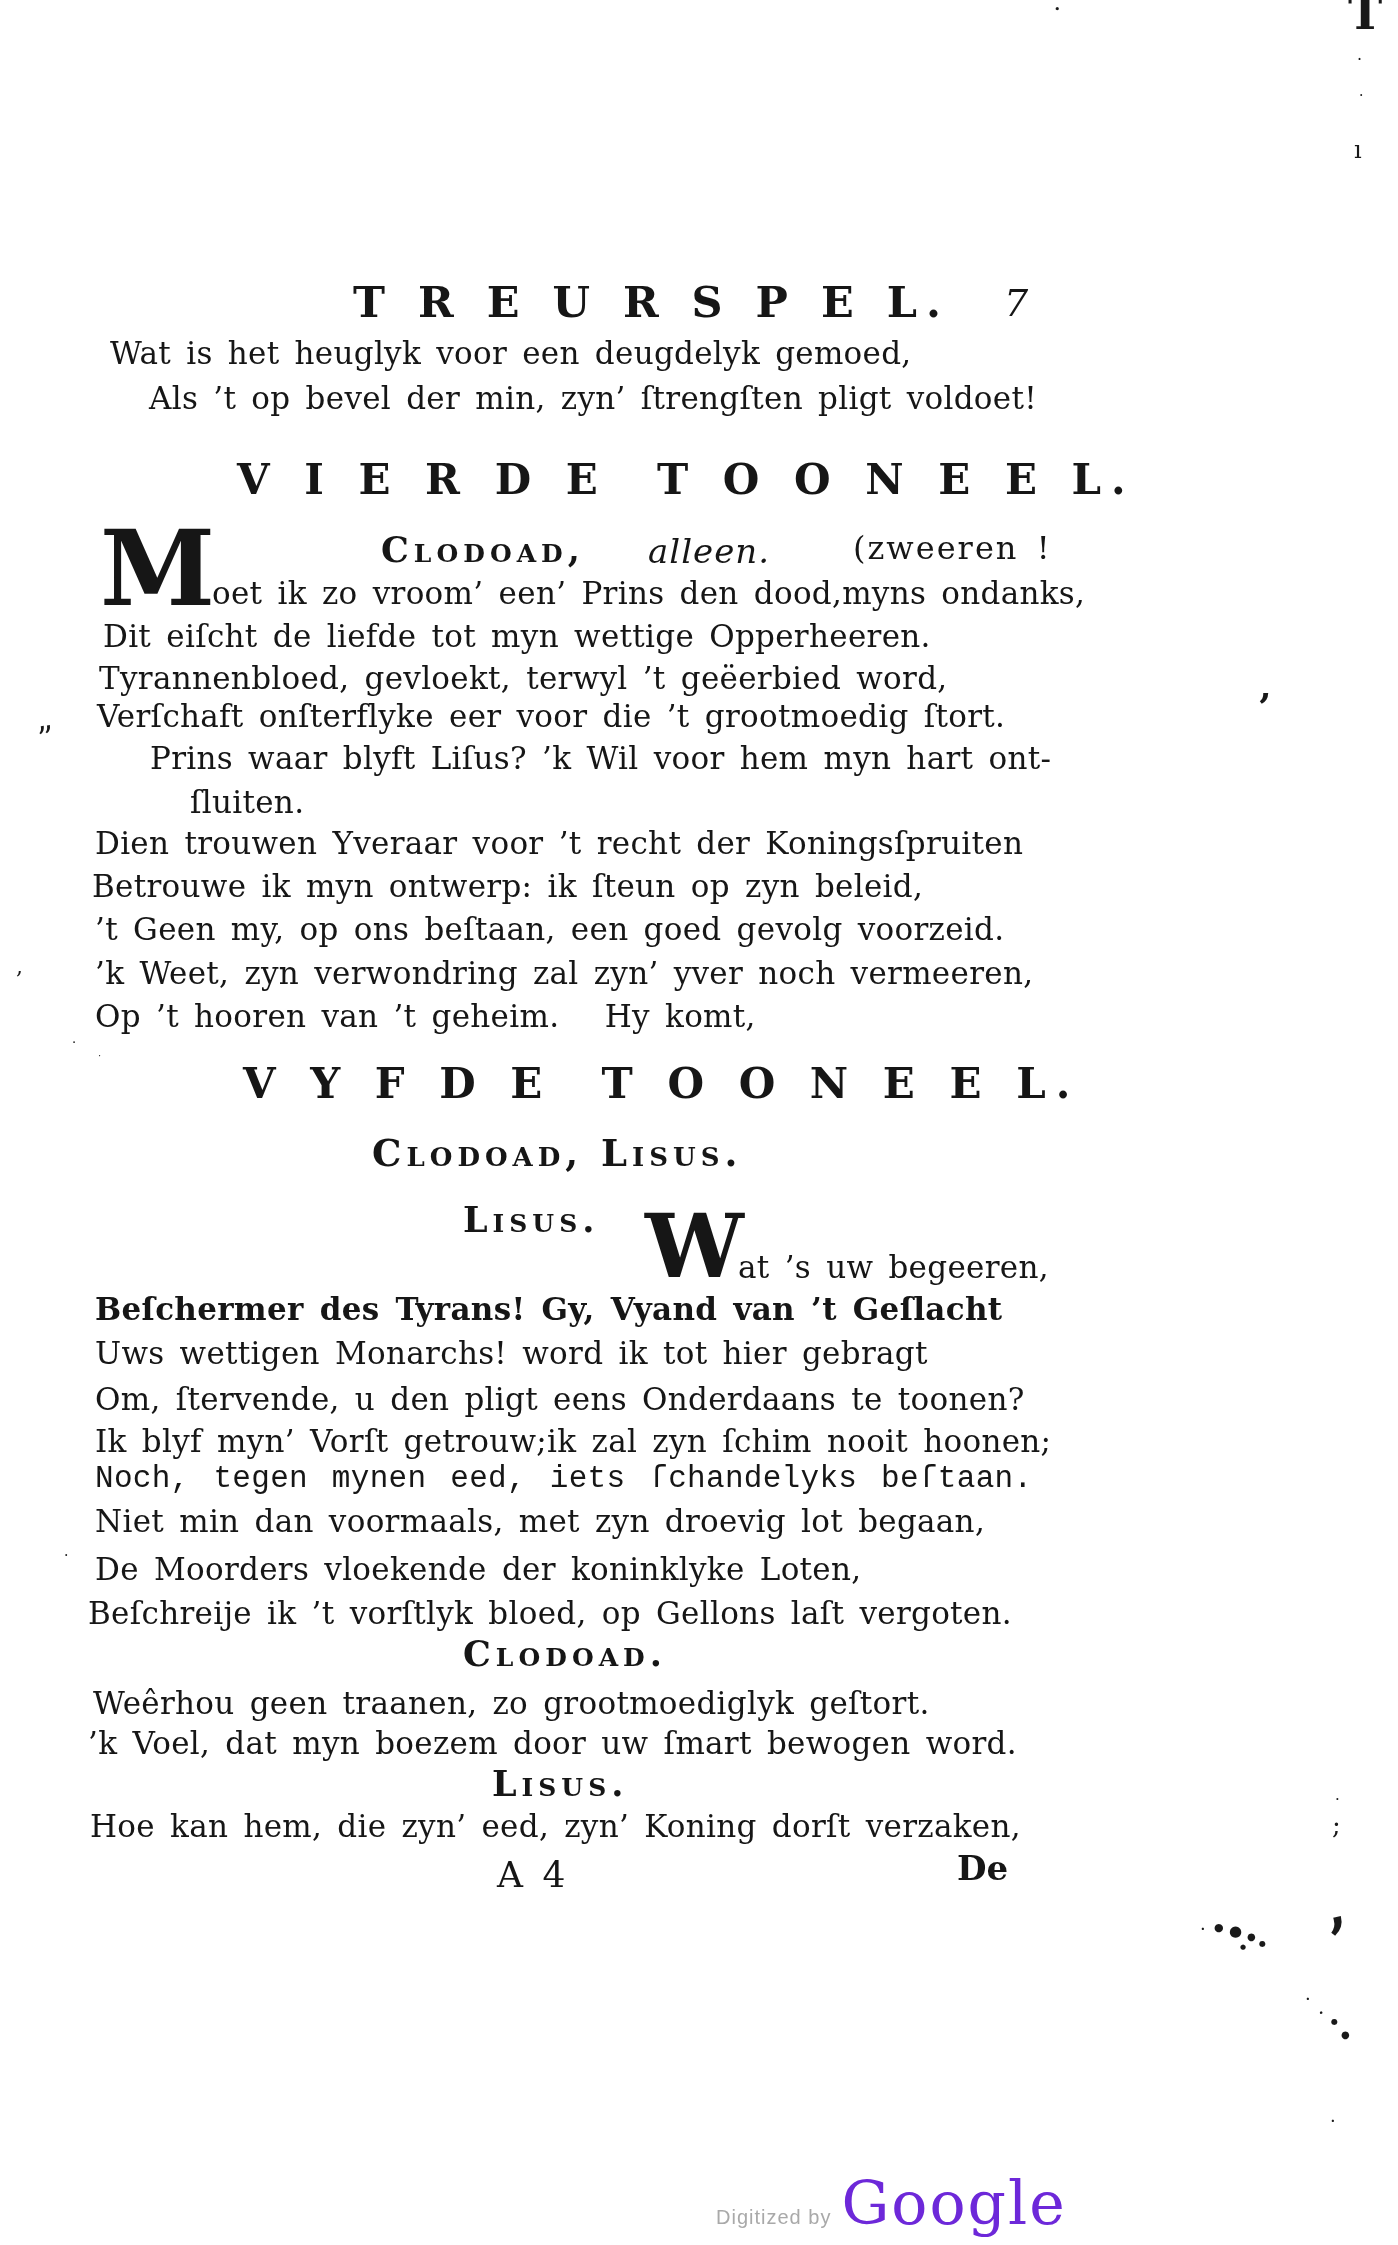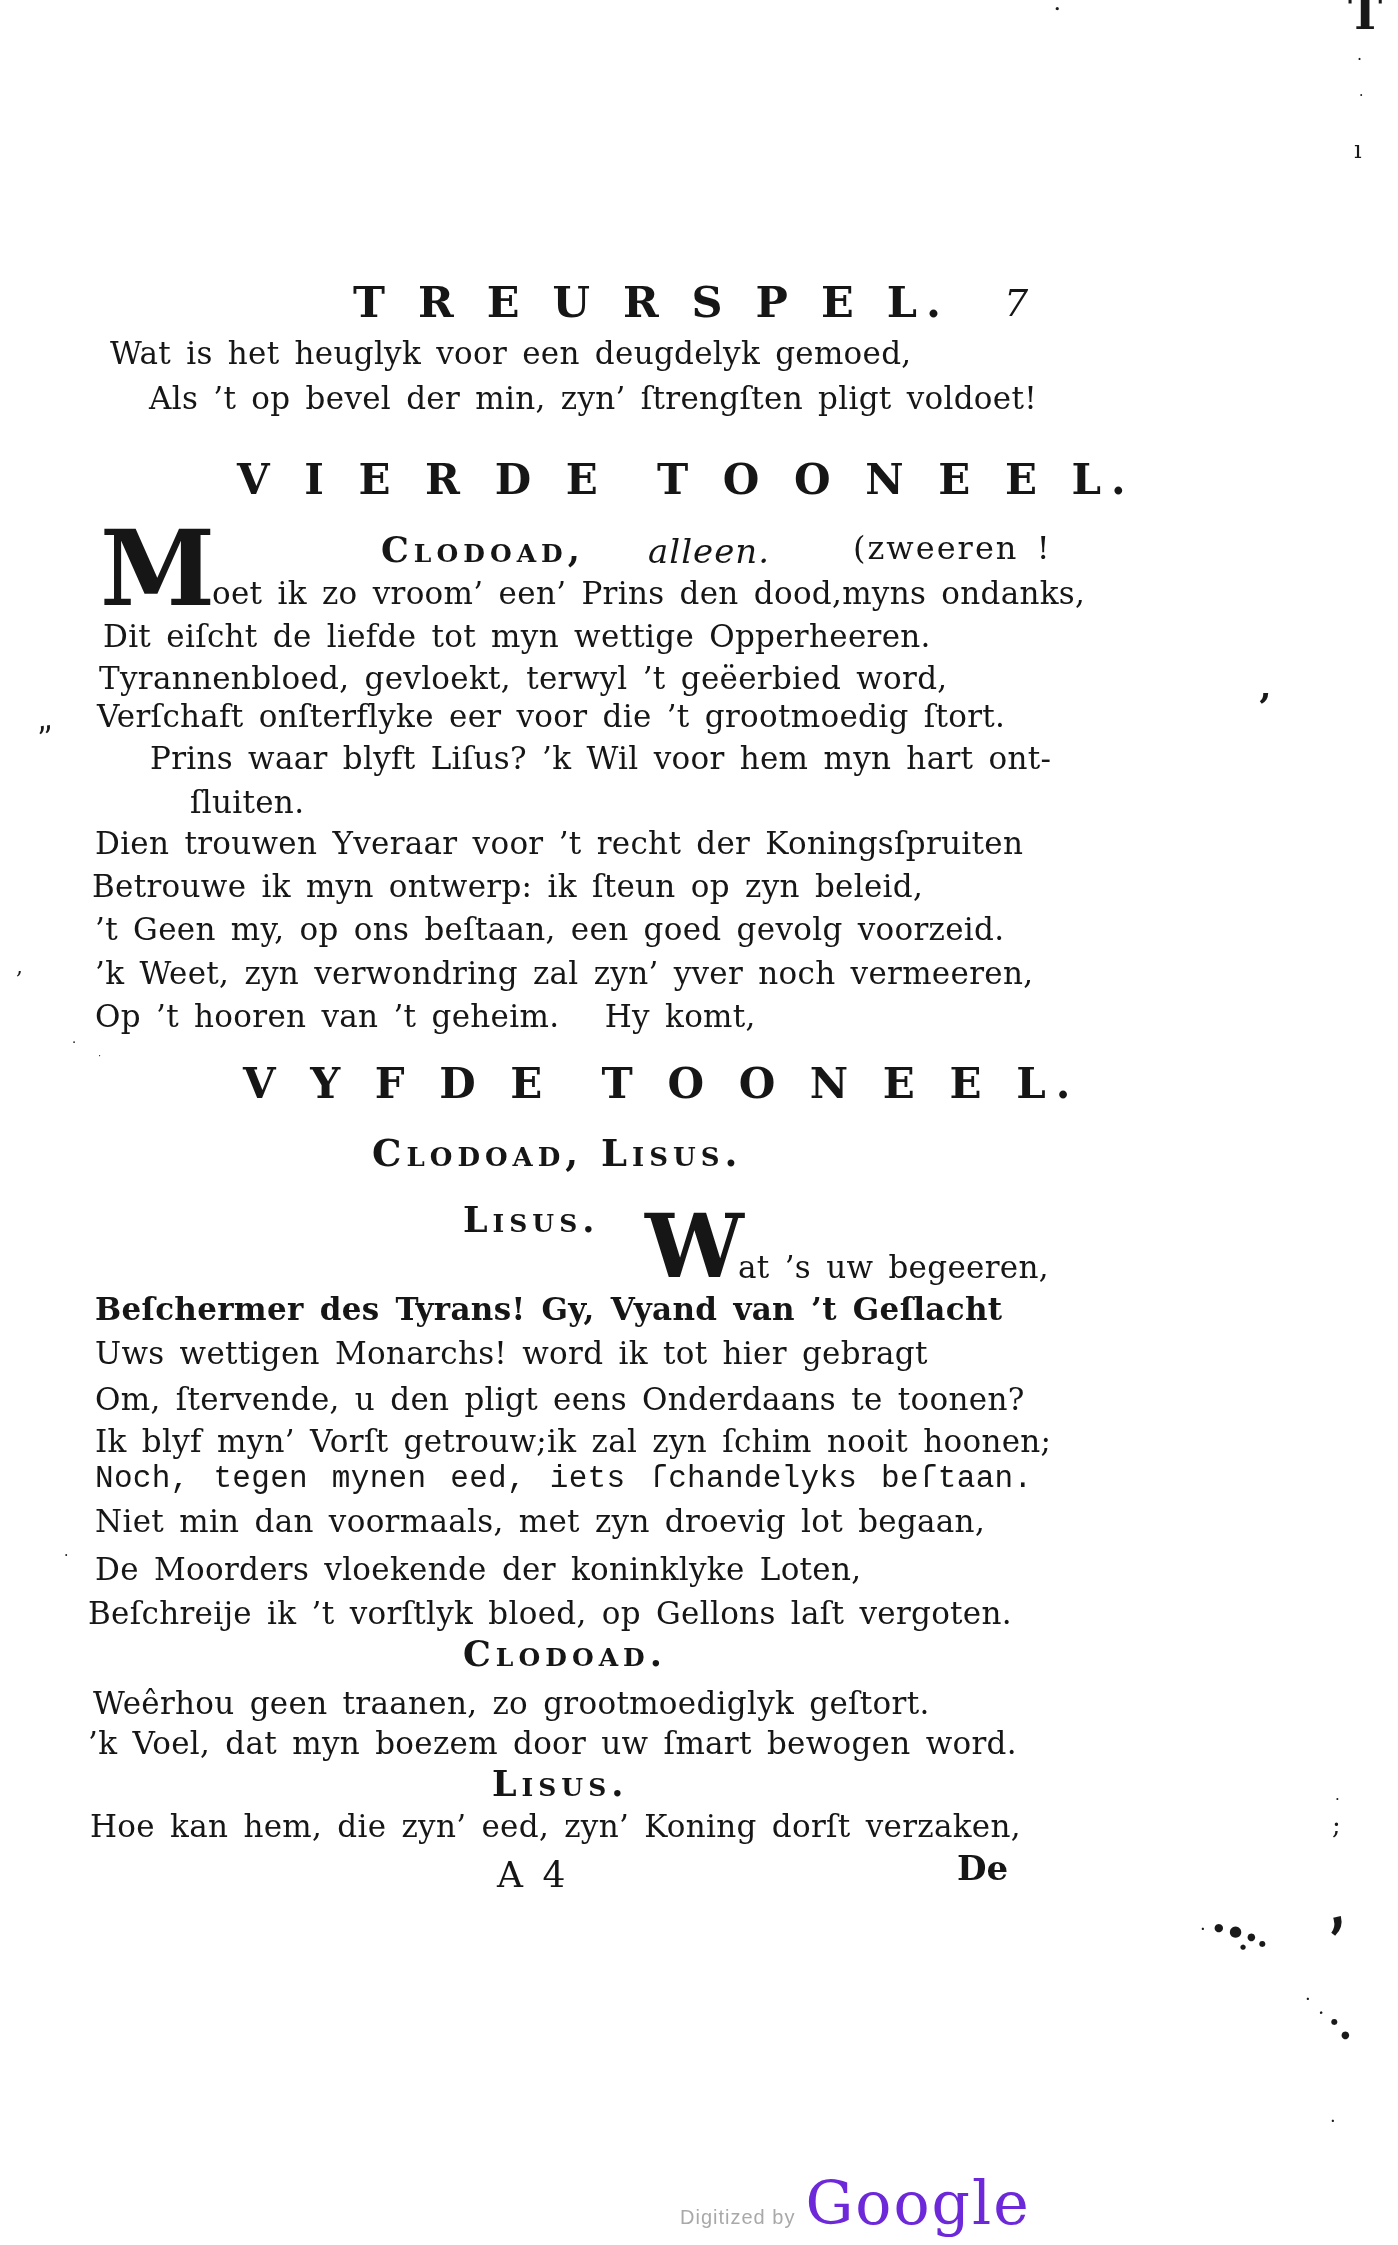--- a/index.html
+++ b/index.html
@@ -99,18 +99,18 @@
   <span class="mark" style="top:1990px;left:1305px;font-size:18px;">·</span>
   <span class="mark" style="top:2003px;left:1318px;font-size:20px;">·</span>
   <span class="mark" style="top:2018px;left:1331px;font-size:8px;">●</span>
   <span class="mark" style="top:2030px;left:1341px;font-size:10px;">●</span>
   <span class="mark" style="top:2112px;left:1330px;font-size:18px;">·</span>
   <span class="mark" style="top:956px;left:16px;font-size:22px;">,</span>
   <span class="mark" style="top:1548px;left:64px;font-size:14px;">·</span>
   <span class="mark" style="top:1036px;left:72px;font-size:13px;">·</span>
   <span class="mark" style="top:1051px;left:98px;font-size:10px;">·</span>
 
-  <div class="wm" style="top:2168px;left:680px;">
+  <div class="wm" style="top:2168px;left:716px;">
     <span class="wm-pre">Digitized by</span>
     <span class="wm-brand">Google</span>
   </div>
 
 </div>
 
 </body></html>

